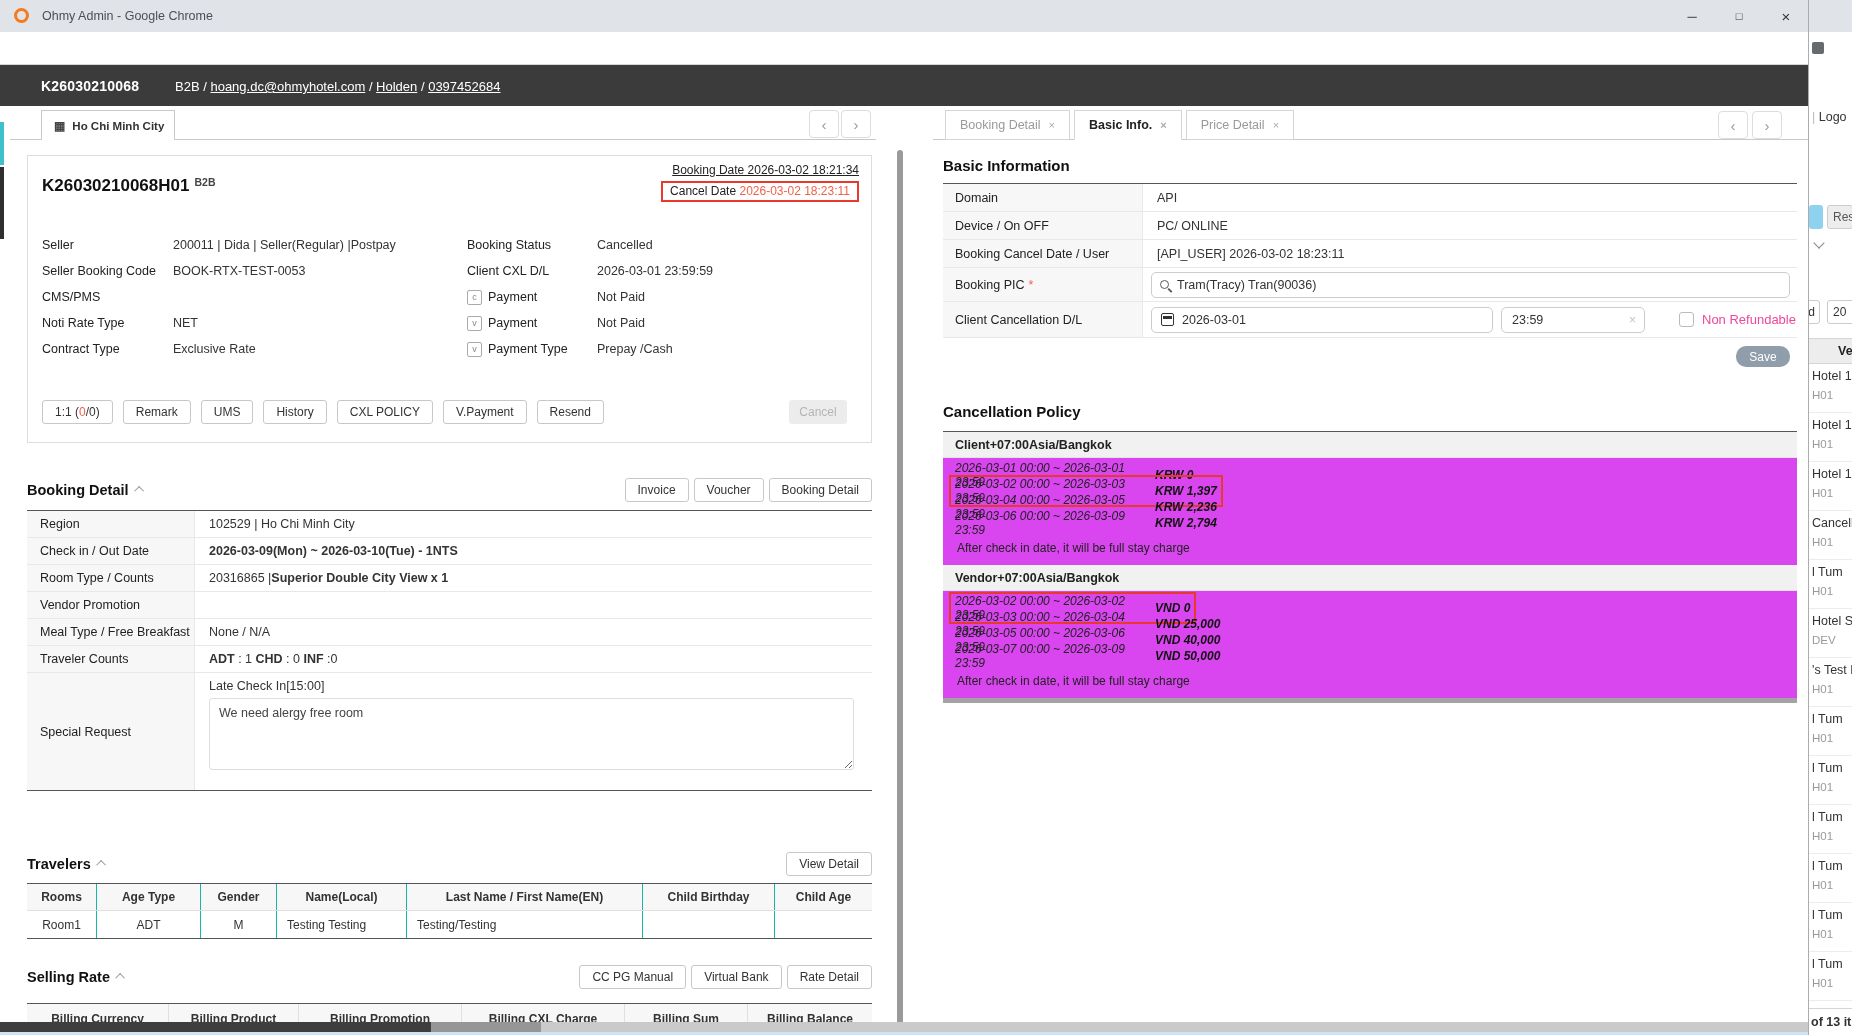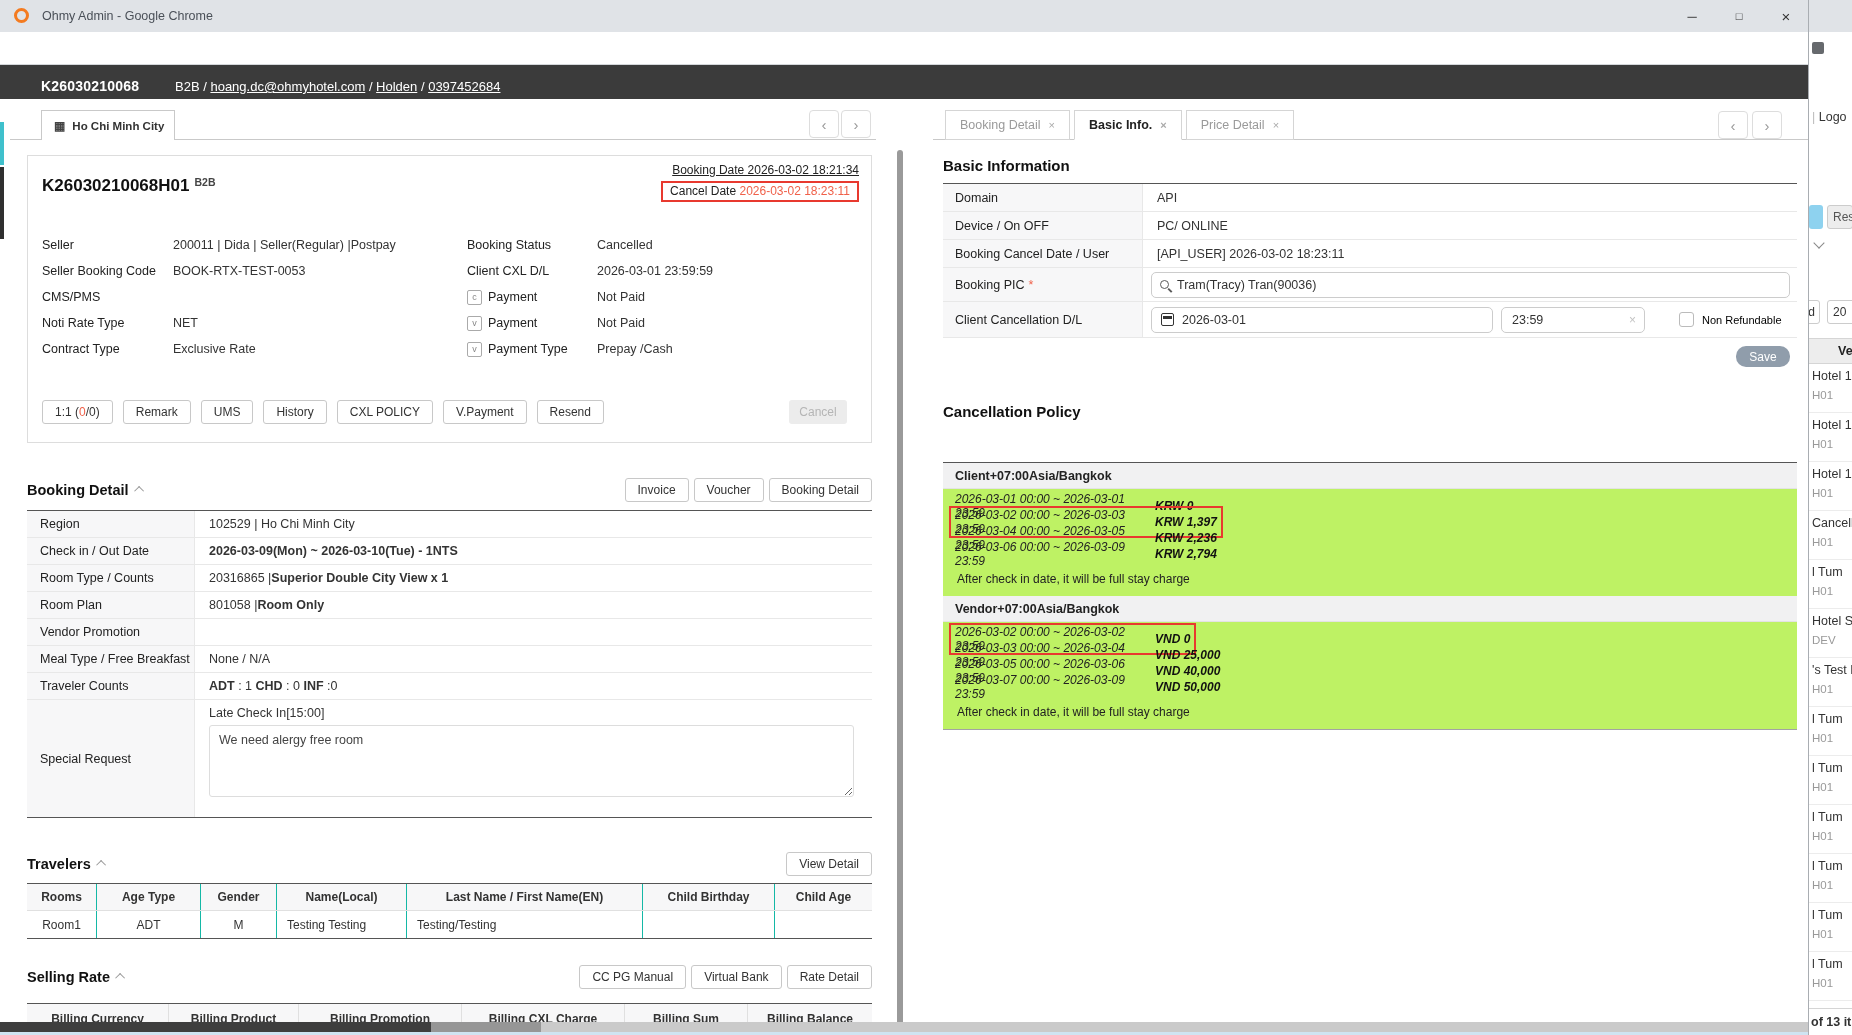--- a/index.html
+++ b/index.html
@@ -12,21 +12,21 @@
   .ohmy-logo { left:14px; top:8px; width:15px; height:15px; border:3px solid #f47b20; border-radius:50%; }
   .win-title { left:42px; top:9px; font-size:12.5px; color:#4a5058; }
   .win-btn { top:2px; width:40px; height:28px; display:flex; align-items:center; justify-content:center; color:#333; font-size:13px; }
   .urlbar { left:0; top:32px; width:1808px; height:33px; background:#fff; border-bottom:1px solid #d4d7da; }
   .tune-icon { left:20px; top:44px; width:15px; height:10px; }
   .tune-icon .ln { position:absolute; left:0; width:15px; height:1.6px; background:#5f6368; border-radius:2px; }
   .tune-icon .dot { position:absolute; width:5px; height:5px; border-radius:50%; background:#fff; border:1.6px solid #5f6368; top:-1.6px; }
   .url-text { left:50px; top:41px; font-size:13.5px; color:#202124; }
   .mag-icon { width:9px; height:9px; border:1.7px solid #5a5a5a; border-radius:50%; }
   .mag-icon::after { content:""; position:absolute; width:1.7px; height:5px; background:#5a5a5a; left:8px; top:7px; transform:rotate(-45deg); }
-  .darkbar { left:0; top:65px; width:1852px; height:34px; background:#3b3b3b; color:#fff; }
+  .darkbar { left:0; top:65px; width:1852px; height:41px; background:#3b3b3b; color:#fff; }
   .darkbar .no { position:absolute; left:41px; top:13px; font-size:14px; font-weight:bold; letter-spacing:.2px; }
   .darkbar .links { position:absolute; left:175px; top:14px; font-size:13px; }
   .darkbar a { color:#fff; text-decoration:underline; }
   .sliver-teal { left:0; top:122px; width:4px; height:43px; background:#3fc0cc; }
   .sliver-dark { left:0; top:167px; width:4px; height:72px; background:#2f2f2f; }
 
   
   .btn { display:inline-flex; align-items:center; justify-content:space-between; height:24px; padding:0 12px; border:1px solid #c8c8c8; border-radius:3px; background:#fff; font-size:12px; color:#333; white-space:nowrap; }
   .sec-title { font-size:14.5px; font-weight:bold; color:#111; display:flex; align-items:center; gap:8px; }
   .chev-up { width:7px; height:7px; border-left:1.6px solid #999; border-top:1.6px solid #999; transform:rotate(45deg) translateY(2px); }
@@ -98,24 +98,24 @@
   .b-lbl { width:200px; background:#f7f7f8; color:#222; display:flex; align-items:center; padding-left:12px; border-right:1px solid #e8e8e8; flex-shrink:0; }
   .b-val { flex:1; display:flex; align-items:center; padding-left:14px; color:#333; gap:8px; }
   .inp { height:26px; border:1px solid #ccc; border-radius:5px; background:#fff; display:flex; align-items:center; font-size:12.5px; color:#333; }
   .pic-inp { width:639px; padding-left:8px; gap:8px; margin-left:-6px; }
   .date-inp { width:342px; padding-left:9px; gap:8px; margin-left:-6px; }
   .time-inp { width:144px; padding:0 8px 0 10px; justify-content:space-between; }
   .clear-x { color:#c4c4c4; font-size:12px; }
   .cal-icon { width:13px; height:13px; border:1.5px solid #333; border-radius:2px; position:relative; }
   .cal-icon::after { content:""; position:absolute; left:1px; right:1px; top:2px; height:2.5px; background:#333; }
   .checkbox { width:15px; height:15px; border:1px solid #bbb; border-radius:3px; background:#fff; margin-left:26px; }
-  .nr-label { font-size:11px; color:#000000; }
+  .nr-label { font-size:13px; color:#ec4899; }
   .save-btn { left:1736px; top:346px; width:54px; height:21px; background:#909dab; color:#fff; font-size:12px; border:none; border-radius:10px; display:flex; align-items:center; justify-content:center; }
 
-  .policy { left:943px; top:431px; width:854px; border-top:1px solid #555; border-bottom:1px solid #a3a3a3; font-size:12px; background:#bef264;margin-top:31px; }
+  .policy { left:943px; top:431px; width:854px; border-top:1px solid #555; border-bottom:5px solid #a3a3a3; font-size:12px; background:#d946ef; }
   .pol-hd { height:26px; background:#f1f1f2; border-bottom:1px solid #e3e3e3; display:flex; align-items:center; padding-left:12px; font-weight:bold; font-size:12.5px; color:#222; }
   .pol-rows { padding:9px 0 4px 12px; }
   .pol-row { height:16px; display:flex; align-items:center;font-style:italic; }
   .pol-inner { display:inline-flex; align-items:center; }
   .pol-inner.hl { border:2px solid #e8392f; padding:0 4px; margin-left:-6px; }
   .pol-range { display:inline-block; width:200px; color:#222; }
   .pol-amt { font-weight:bold; color:#111; }
   .pol-note { padding:6px 0 10px 14px; color:#222; }
 
   
@@ -271,27 +271,20 @@
       </div>
     </div>
   <div class="t-row">
       <div class="t-lbl">Room Type / Counts</div>
       <div class="t-val">
         <span>20316865 | </span>
         <span class="b">Superior Double City View x 1</span>
       </div>
     </div>
   <div class="t-row">
-      <div class="t-lbl">Room Plan</div>
-      <div class="t-val">
-        <span>801058 | </span>
-        <span class="b">Room Only</span>
-      </div>
-    </div>
-  <div class="t-row">
       <div class="t-lbl">Vendor Promotion</div>
       <div class="t-val">
         <span></span>
       </div>
     </div>
   <div class="t-row">
       <div class="t-lbl">Meal Type / Free Breakfast</div>
       <div class="t-val">
         <span>None / N/A</span>
       </div>

